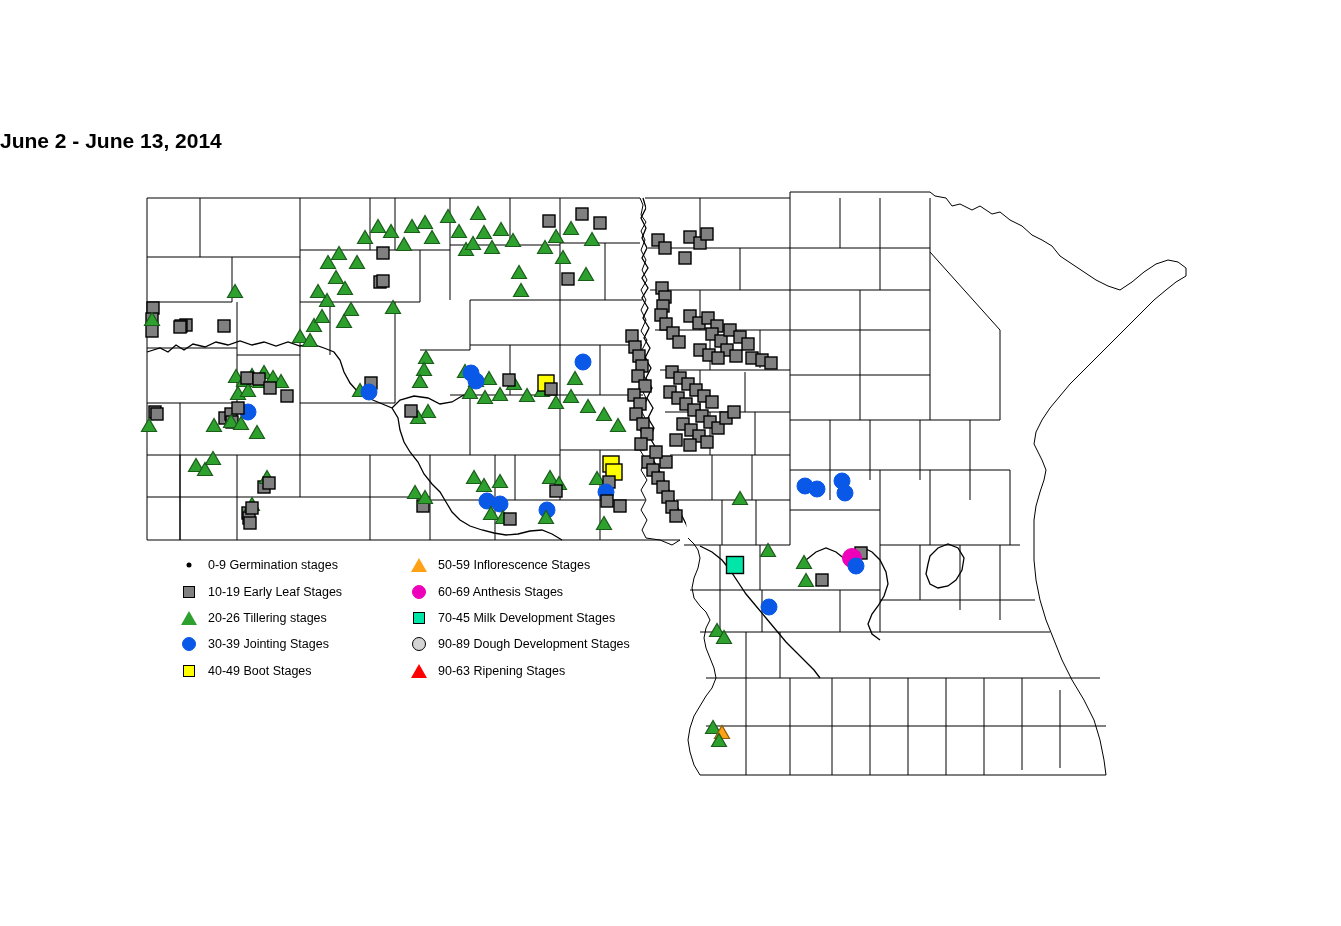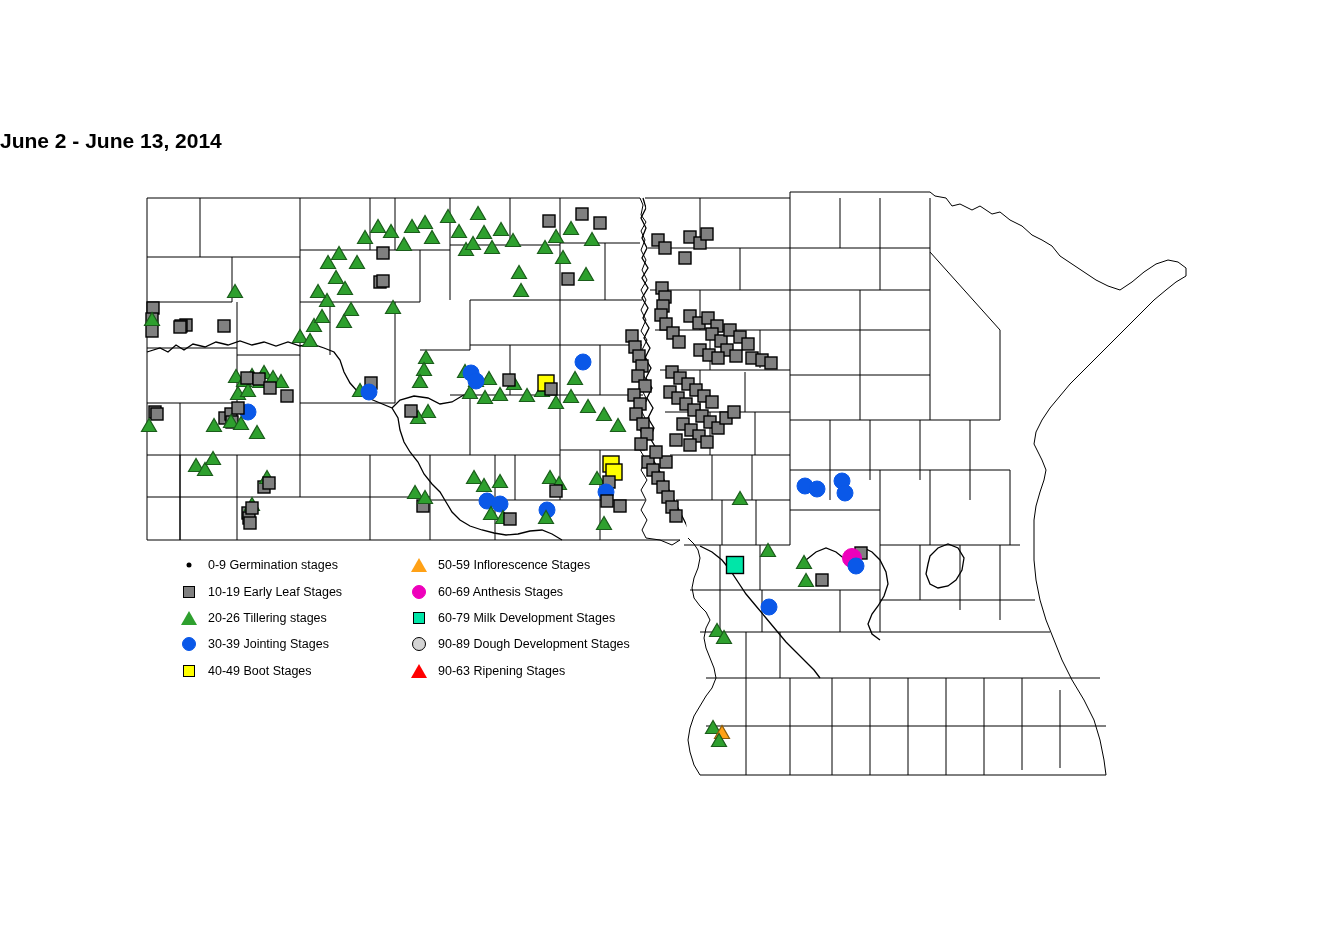--- a/index.html
+++ b/index.html
@@ -514,21 +514,21 @@
         <div class="lgrow">
           <div class="lgsym">
             <div class="sym sym-ci" style="background: rgb(238, 0, 187); border: 1px solid rgb(238, 0, 187);"></div>
           </div>
           <div class="lgtext">60-69 Anthesis Stages</div>
         </div>
         <div class="lgrow">
           <div class="lgsym">
             <div class="sym sym-sq" style="background: rgb(0, 230, 168); border-color: rgb(0, 0, 0);"></div>
           </div>
-          <div class="lgtext">60-79 Milk Development Stages</div>
+          <div class="lgtext">70-45 Milk Development Stages</div>
         </div>
         <div class="lgrow">
           <div class="lgsym">
             <div class="sym sym-ci" style="background: rgb(212, 212, 212); border: 1px solid rgb(0, 0, 0);"></div>
           </div>
           <div class="lgtext">90-89 Dough Development Stages</div>
         </div>
         <div class="lgrow">
           <div class="lgsym">
             <div class="sym sym-tri" style="border-bottom: 14px solid rgb(255, 0, 0);"></div>

